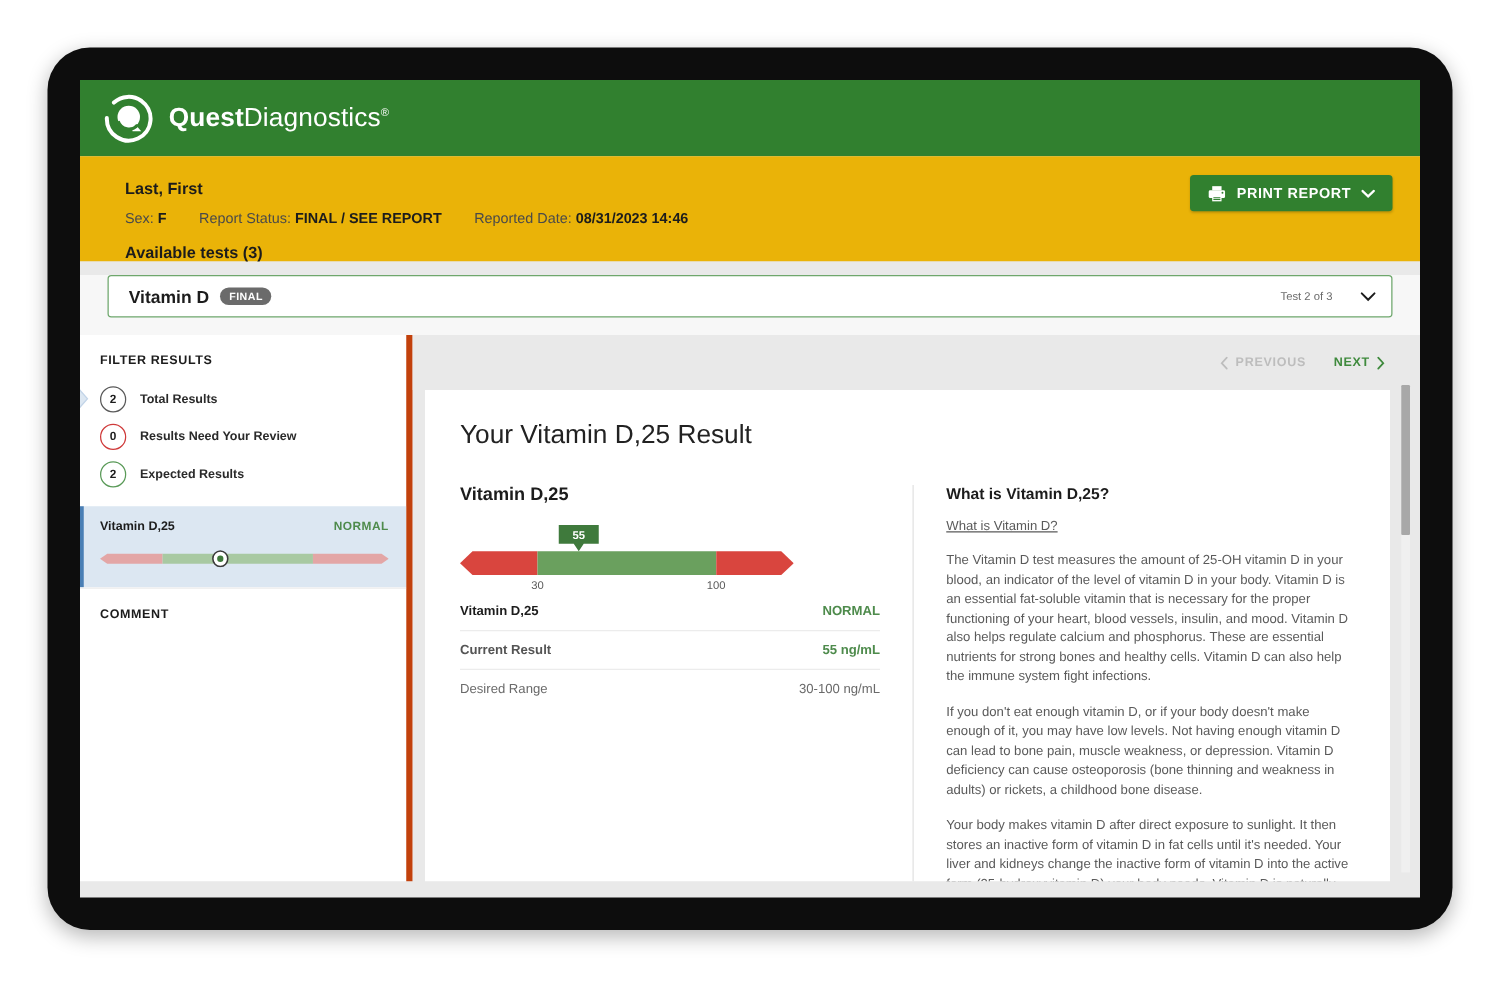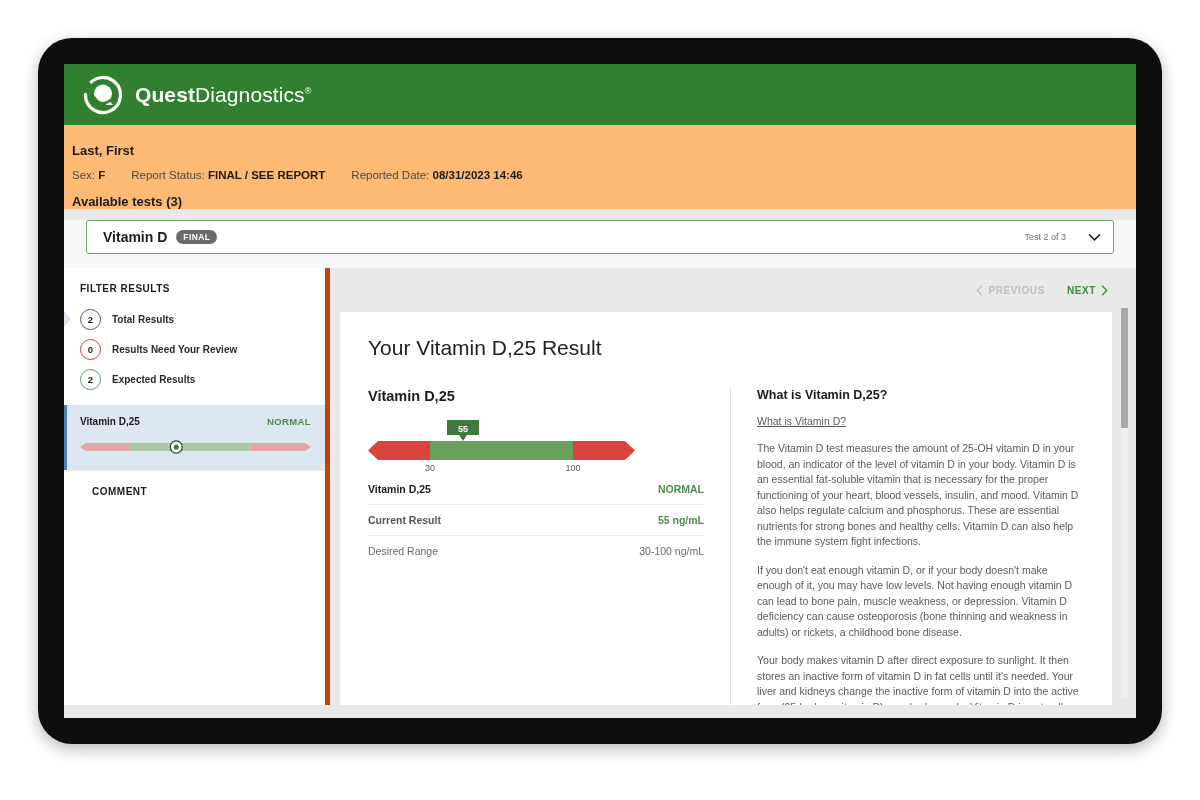--- a/index.html
+++ b/index.html
@@ -42,22 +42,22 @@
     font-size: 21px;
     letter-spacing: .1px;
     white-space: nowrap;
   }
   .brand-text b { font-weight: 700; text-align: right; }
   .brand-text span.light { font-weight: 400; }
   .brand-text sup { font-size: 9px; vertical-align: super; }
 
   
   .info-band {
-    background: #fdba74;
-    padding: 18px 22px 0 8px;
+    background: #eab308;
+    padding: 18px 22px 0 36px;
     position: relative;
   }
   .patient-name {
     font-size: 13px; font-weight: 700; color: #1c1c1c;
     margin-bottom: 11px;
   }
   .meta-row {
     font-size: 11.5px; color: #4a4a4a;
     display: flex; align-items: baseline;
     margin-bottom: 13px;
@@ -178,21 +178,21 @@
   .side-result-name { font-size: 10px; font-weight: 700; color: #1c1c1c; }
   .side-result-status {
     margin-left: auto;
     font-size: 9.5px; font-weight: 700; color: #4e8b4c;
     letter-spacing: .4px;
   }
   .mini-gauge { width: 100%; height: 14px; display: block; }
 
   .comment-block {
     background: #ffffff;
-    padding: 15px 0 15px 28px;
+    padding: 15px 0 15px 16px;
     border-top: 1px solid #ececec;
   }
   .comment-title {
     font-size: 10px; font-weight: 700; color: #1c1c1c;
     letter-spacing: .5px;
   }
 
   
   .content-col {
     flex: 1;
@@ -313,20 +313,34 @@
           <b>FINAL / SEE REPORT</b>
         </span>
         <span class="meta-item">
           <span>Reported Date:</span>
           <b>08/31/2023 14:46</b>
         </span>
       </div>
 
       <div class="avail-title">Available tests (3)</div>
 
+      <button class="print-btn">
+        <svg class="printer-icon" viewBox="0 0 16 15">
+          <rect x="4" y="1" width="8" height="3.6" fill="#ffffff"></rect>
+          <rect x="1" y="4.6" width="14" height="6.6" rx="1.2" fill="#ffffff"></rect>
+          <rect x="4" y="9.5" width="8" height="4.5" fill="#ffffff"></rect>
+          <rect x="5" y="10.5" width="6" height="0.9" fill="#31802f"></rect>
+          <rect x="5" y="12" width="6" height="0.9" fill="#31802f"></rect>
+          <circle cx="12.8" cy="6.6" r="0.85" fill="#31802f"></circle>
+        </svg>
+        <span>PRINT REPORT</span>
+        <svg class="chev-down" viewBox="0 0 12 8">
+          <path d="M1 1.5 L6 6.3 L11 1.5" fill="none" stroke="#ffffff" stroke-width="1.9" stroke-linecap="round"></path>
+        </svg>
+      </button>
     </div>
 
     <div class="selector-wrap">
       <div class="test-selector">
         <span class="test-name">Vitamin D</span>
         <span class="final-badge">FINAL</span>
         <span class="test-count">Test 2 of 3</span>
         <svg class="test-chev" viewBox="0 0 14 9">
           <path d="M1.5 1.5 L7 7 L12.5 1.5" fill="none" stroke="#1c1c1c" stroke-width="1.7" stroke-linecap="round"></path>
         </svg>

